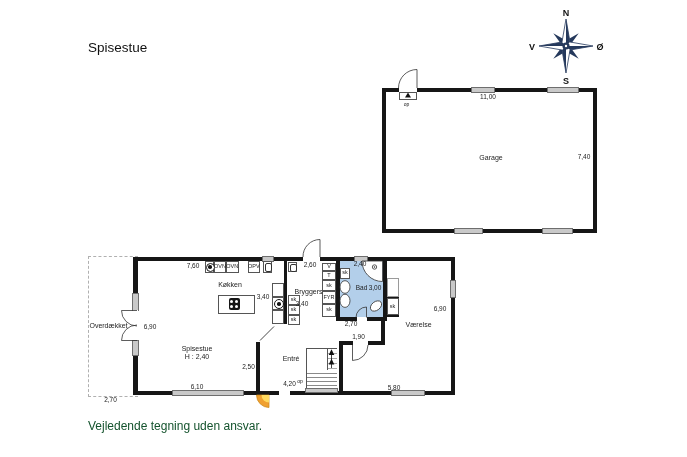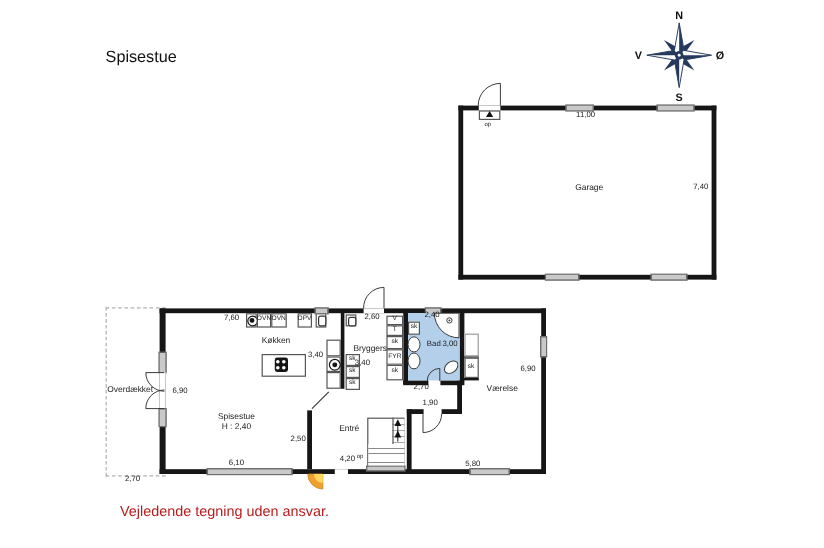--- a/index.html
+++ b/index.html
@@ -9,21 +9,21 @@
   .win{position:absolute;background:#c9c9c9;outline:0.5px solid #6e6e6e;}
   .open{position:absolute;background:#ffffff;}
   .box{position:absolute;background:#fff;border:1px solid #555;box-sizing:border-box;
        display:flex;align-items:center;justify-content:center;font-size:5.5px;line-height:1;color:#222;}
   .niche{position:absolute;background:#fff;border:1px solid #9a9a9a;box-sizing:border-box;}
   .bath{position:absolute;background:#b3cfea;}
   .lbl{position:absolute;font-size:7px;color:#1c1c1c;transform:translate(-50%,-50%);white-space:nowrap;}
   .dim{position:absolute;font-size:6.5px;color:#1c1c1c;transform:translate(-50%,-50%);white-space:nowrap;}
   .tiny{position:absolute;font-size:5px;color:#1c1c1c;transform:translate(-50%,-50%);white-space:nowrap;}
   .title{position:absolute;left:88px;top:40px;font-size:13.5px;color:#111;}
-  .footer{position:absolute;left:100px;top:419px;font-size:12px;color:#b91c1c;}
+  .footer{position:absolute;left:88px;top:419px;font-size:12px;color:#14532d;}
   .dashrect{position:absolute;border-left:1px dashed #b0b0b0;border-top:1px dashed #b0b0b0;
             border-bottom:1px dashed #b0b0b0;box-sizing:border-box;}
   .island{position:absolute;background:#fff;border:1px solid #555;box-sizing:border-box;}
   .hob{position:absolute;background:#161616;border-radius:2px;}
   .hob i{position:absolute;width:3px;height:3px;border-radius:50%;background:#fff;}
   .ringicon{position:absolute;border:1.5px solid #161616;border-radius:50%;background:#fff;
             display:flex;align-items:center;justify-content:center;}
   .ringicon i{width:3.5px;height:3.5px;border-radius:50%;background:#161616;}
   .sinkicon{position:absolute;border:1px solid #333;border-radius:2px;background:#fff;}
   .stairbox{position:absolute;border:1px solid #555;box-sizing:border-box;background:#fff;}

